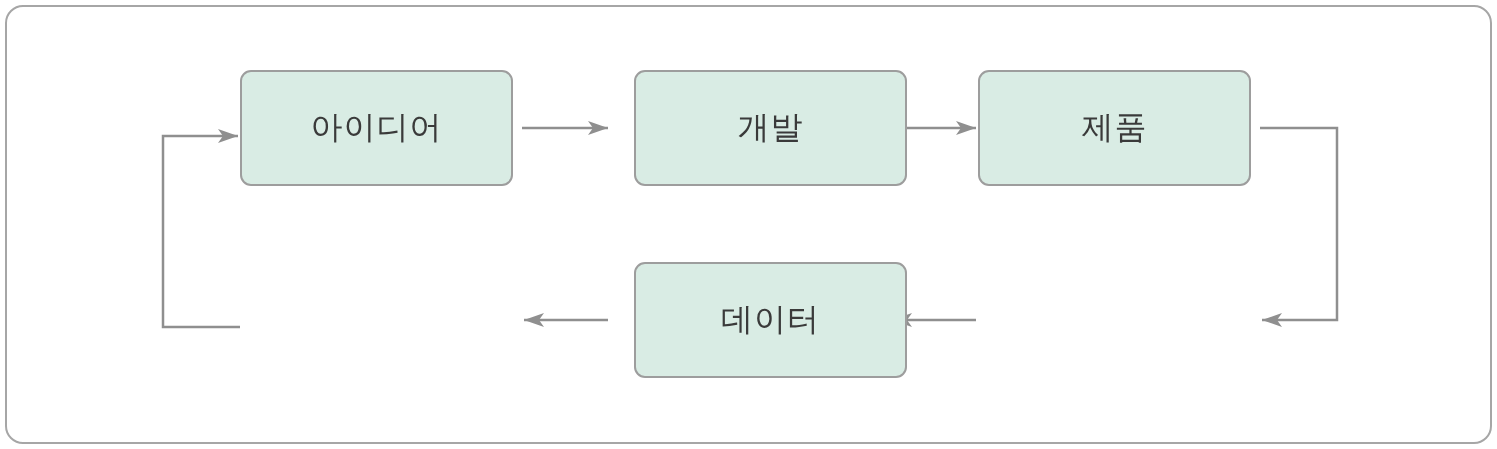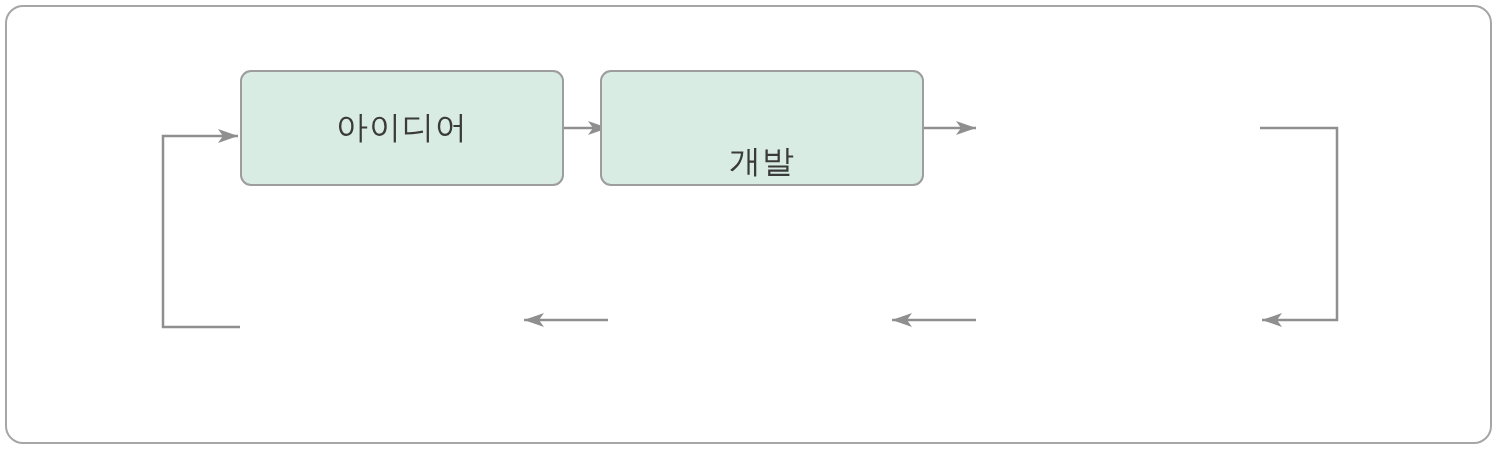--- a/index.html
+++ b/index.html
@@ -39,36 +39,36 @@
     fill: none;
     stroke: var(--connector);
     stroke-width: 2.5;
   }
   .arrowhead-shape {
     fill: var(--connector);
     stroke: none;
   }
   .node {
     position: absolute;
-    width: 324px;
+    width: 273px;
     height: 116px;
     background: var(--node-fill);
     border: 2px solid var(--node-border);
     border-radius: 11px;
     display: flex;
     align-items: center;
     justify-content: center;
     font-size: 32px;
     color: var(--text);
     letter-spacing: 1px;
   }
   .row-top { top: 70px; }
   .row-bottom { top: 262px; }
   .col-1 { left: 240px; }
-  .col-2 { left: 600px; align-items: flex-end; }
+  .col-2 { left: 634px; }
   .col-3 { left: 978px; }
 </style>
 </head>
 <body>
 
 <div class="stage">
 
   <div class="frame"></div>
 
   <svg class="connectors" viewBox="0 0 1497 449" xmlns="http://www.w3.org/2000/svg">
@@ -84,15 +84,21 @@
     <line x1="608" y1="320" x2="524" y2="320" marker-end="url(#arrow)"></line>
     <polyline points="240,327 163,327 163,136 238,136" marker-end="url(#arrow)"></polyline>
   </svg>
 
   <div class="node row-top col-1">
     <span>아이디어</span>
   </div>
   <div class="node row-top col-2">
     <span>개발</span>
   </div>
+  <div class="node row-top col-3">
+    <span>제품</span>
+  </div>
 
+  <div class="node row-bottom col-2">
+    <span>데이터</span>
+  </div>
 
 </div>
 
 </body></html>

